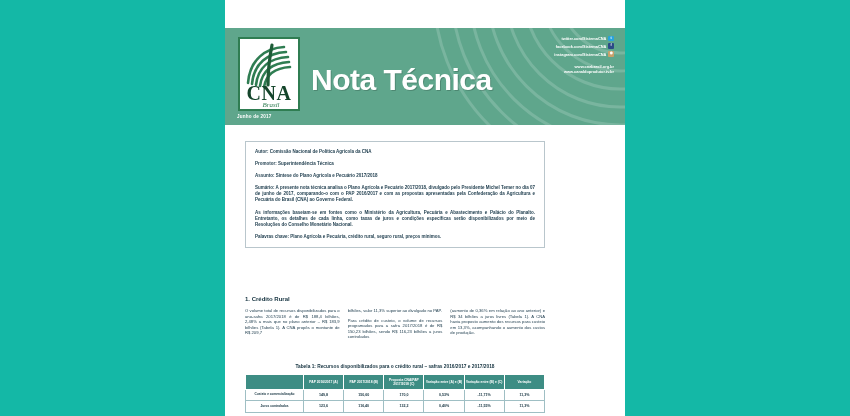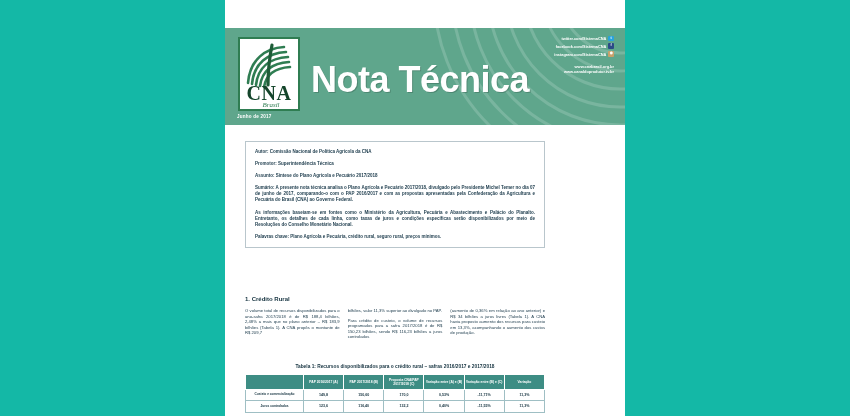--- a/index.html
+++ b/index.html
@@ -35,21 +35,21 @@
     background:#ffffff;border:2px solid #2f7d52;box-sizing:border-box;
     overflow:hidden;
   }
   .logo-box svg{display:block;}
   .logo-date{
     position:absolute;left:12px;top:86px;
     font-size:4.6px;font-weight:bold;color:#ffffff;letter-spacing:.2px;
   }
   .nota-title{
     position:absolute;left:86px;top:37px;
-    font-size:36px;line-height:30px;font-weight:bold;color:#ffffff;
+    font-size:30px;line-height:30px;font-weight:bold;color:#ffffff;
     letter-spacing:-.5px;
     text-shadow:1px 1px 0 rgba(0,0,0,.18);
   }
 
   .social{
     position:absolute;right:11px;top:7px;width:125px;text-align:right;
   }
   .social-row{
     display:flex;align-items:center;justify-content:flex-end;
     gap:2px;height:6.6px;margin-bottom:1.4px;

